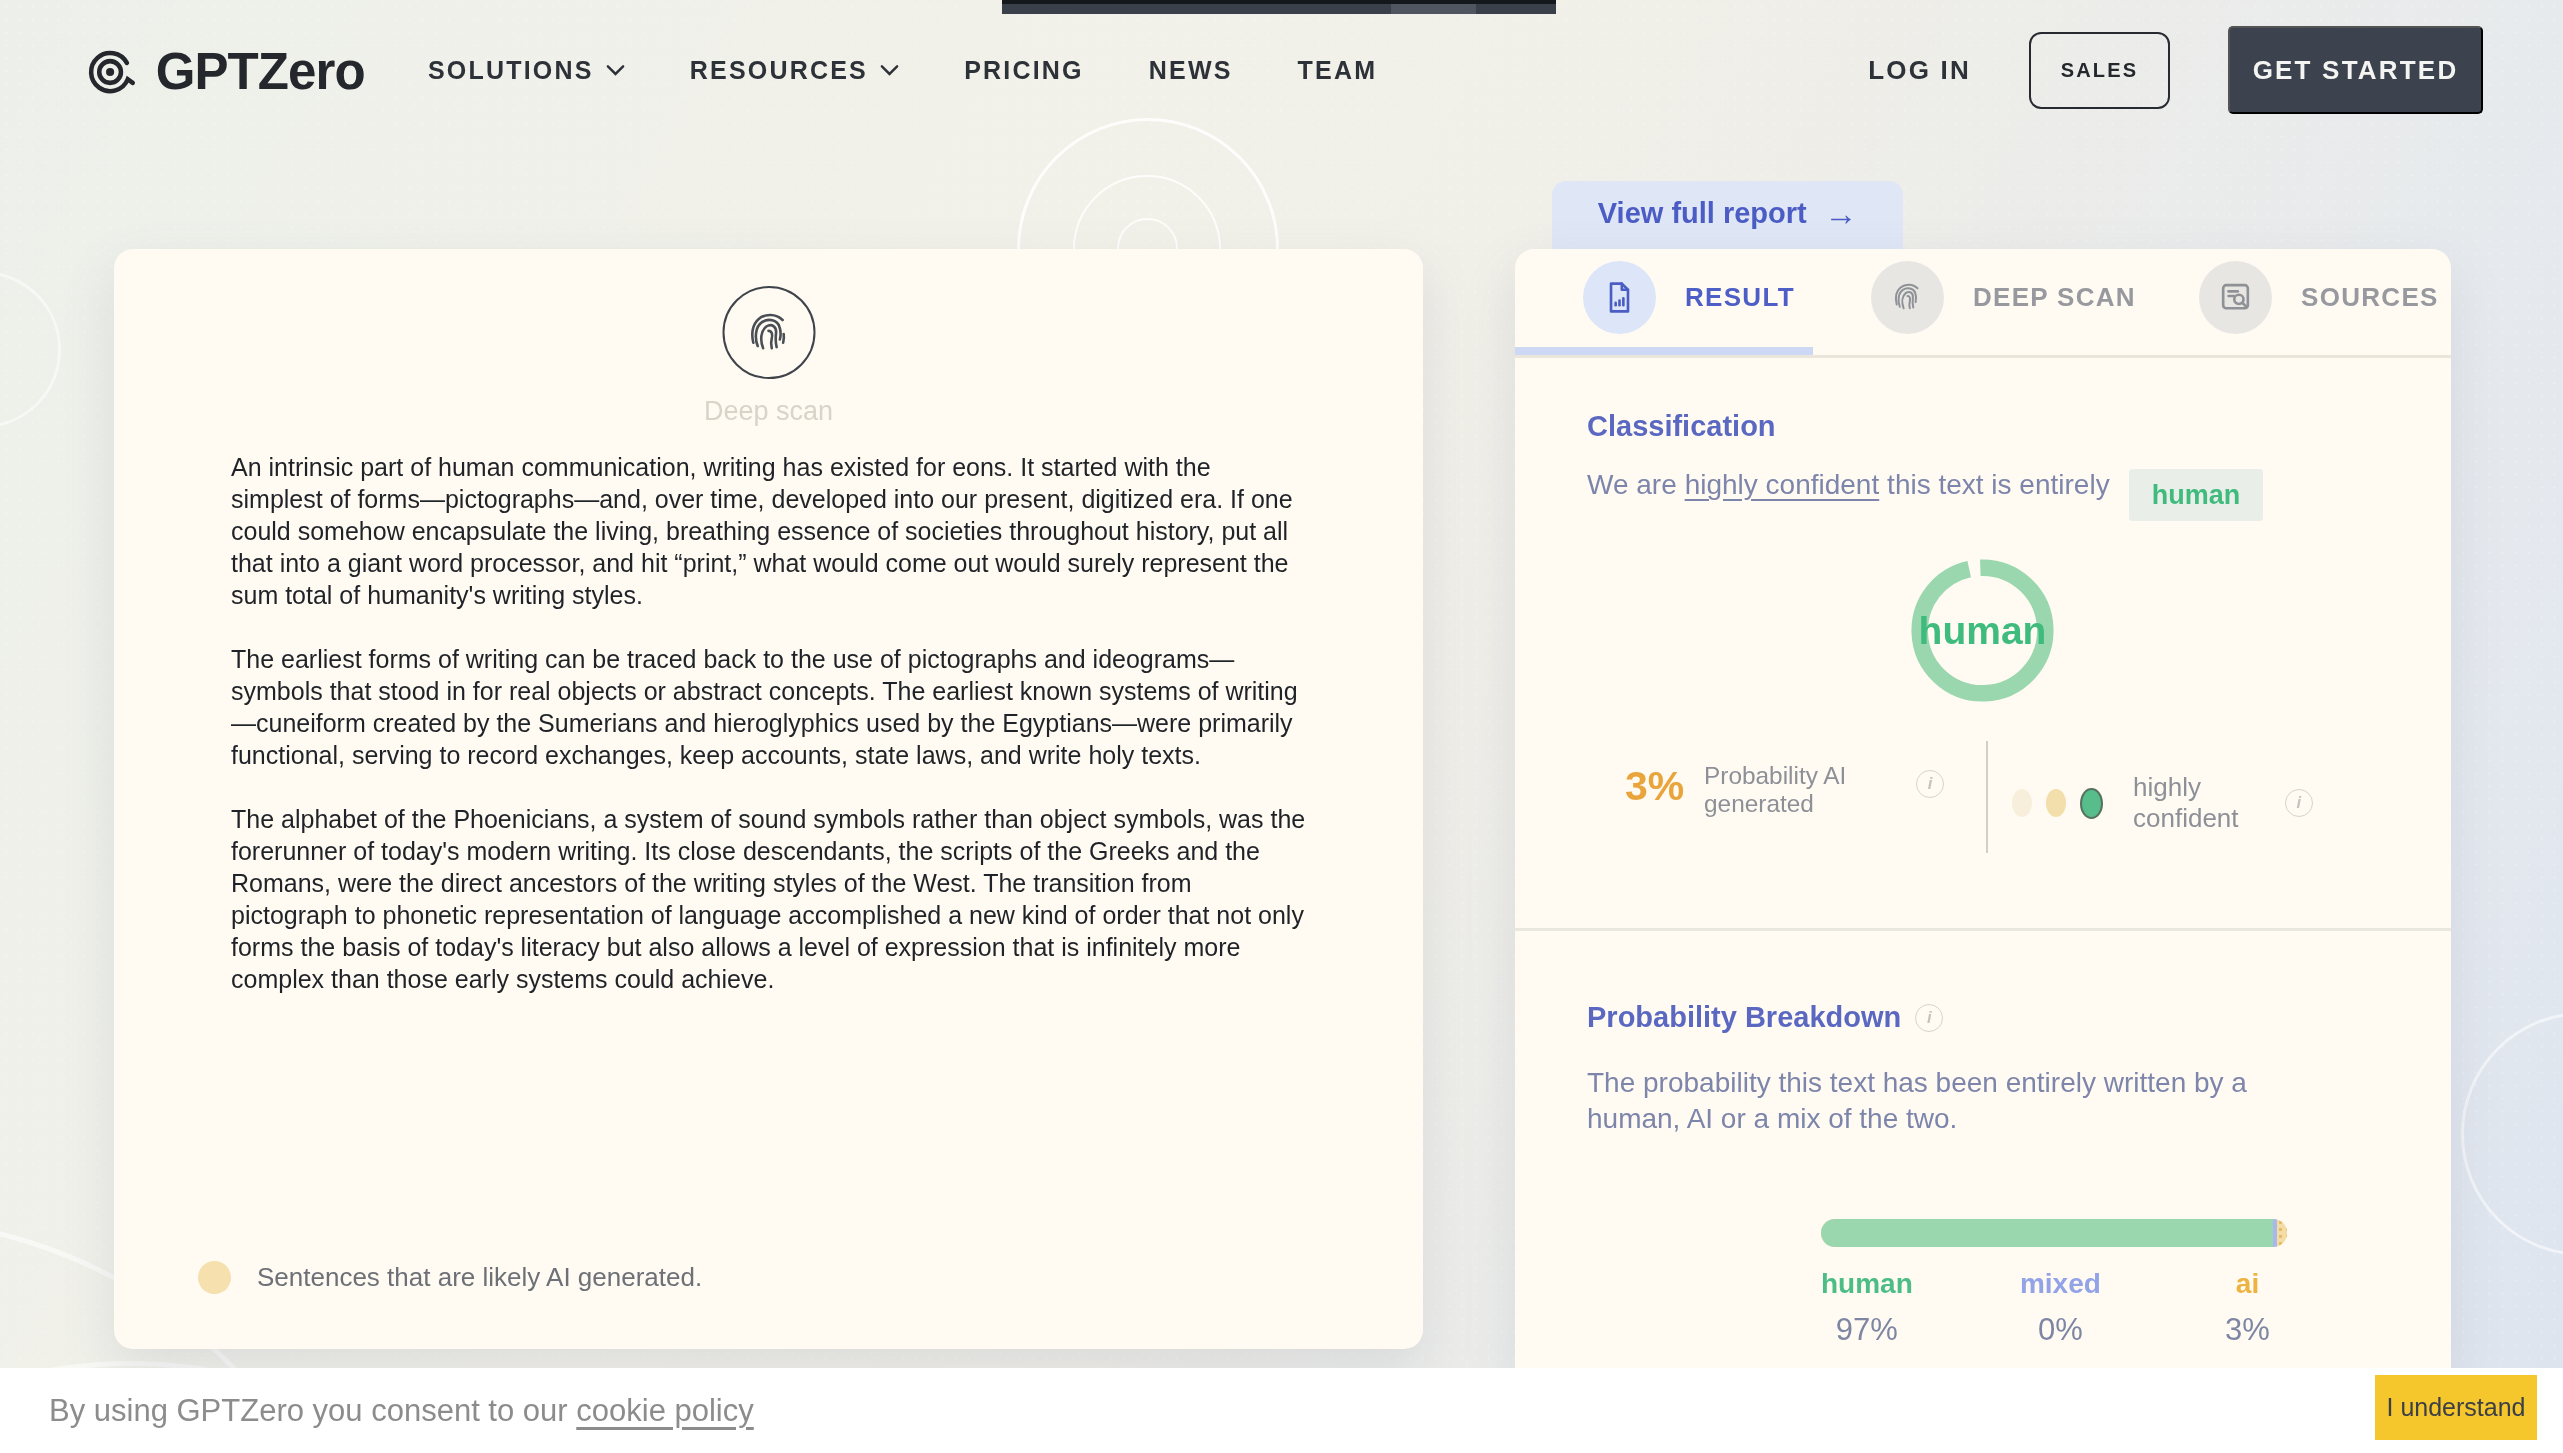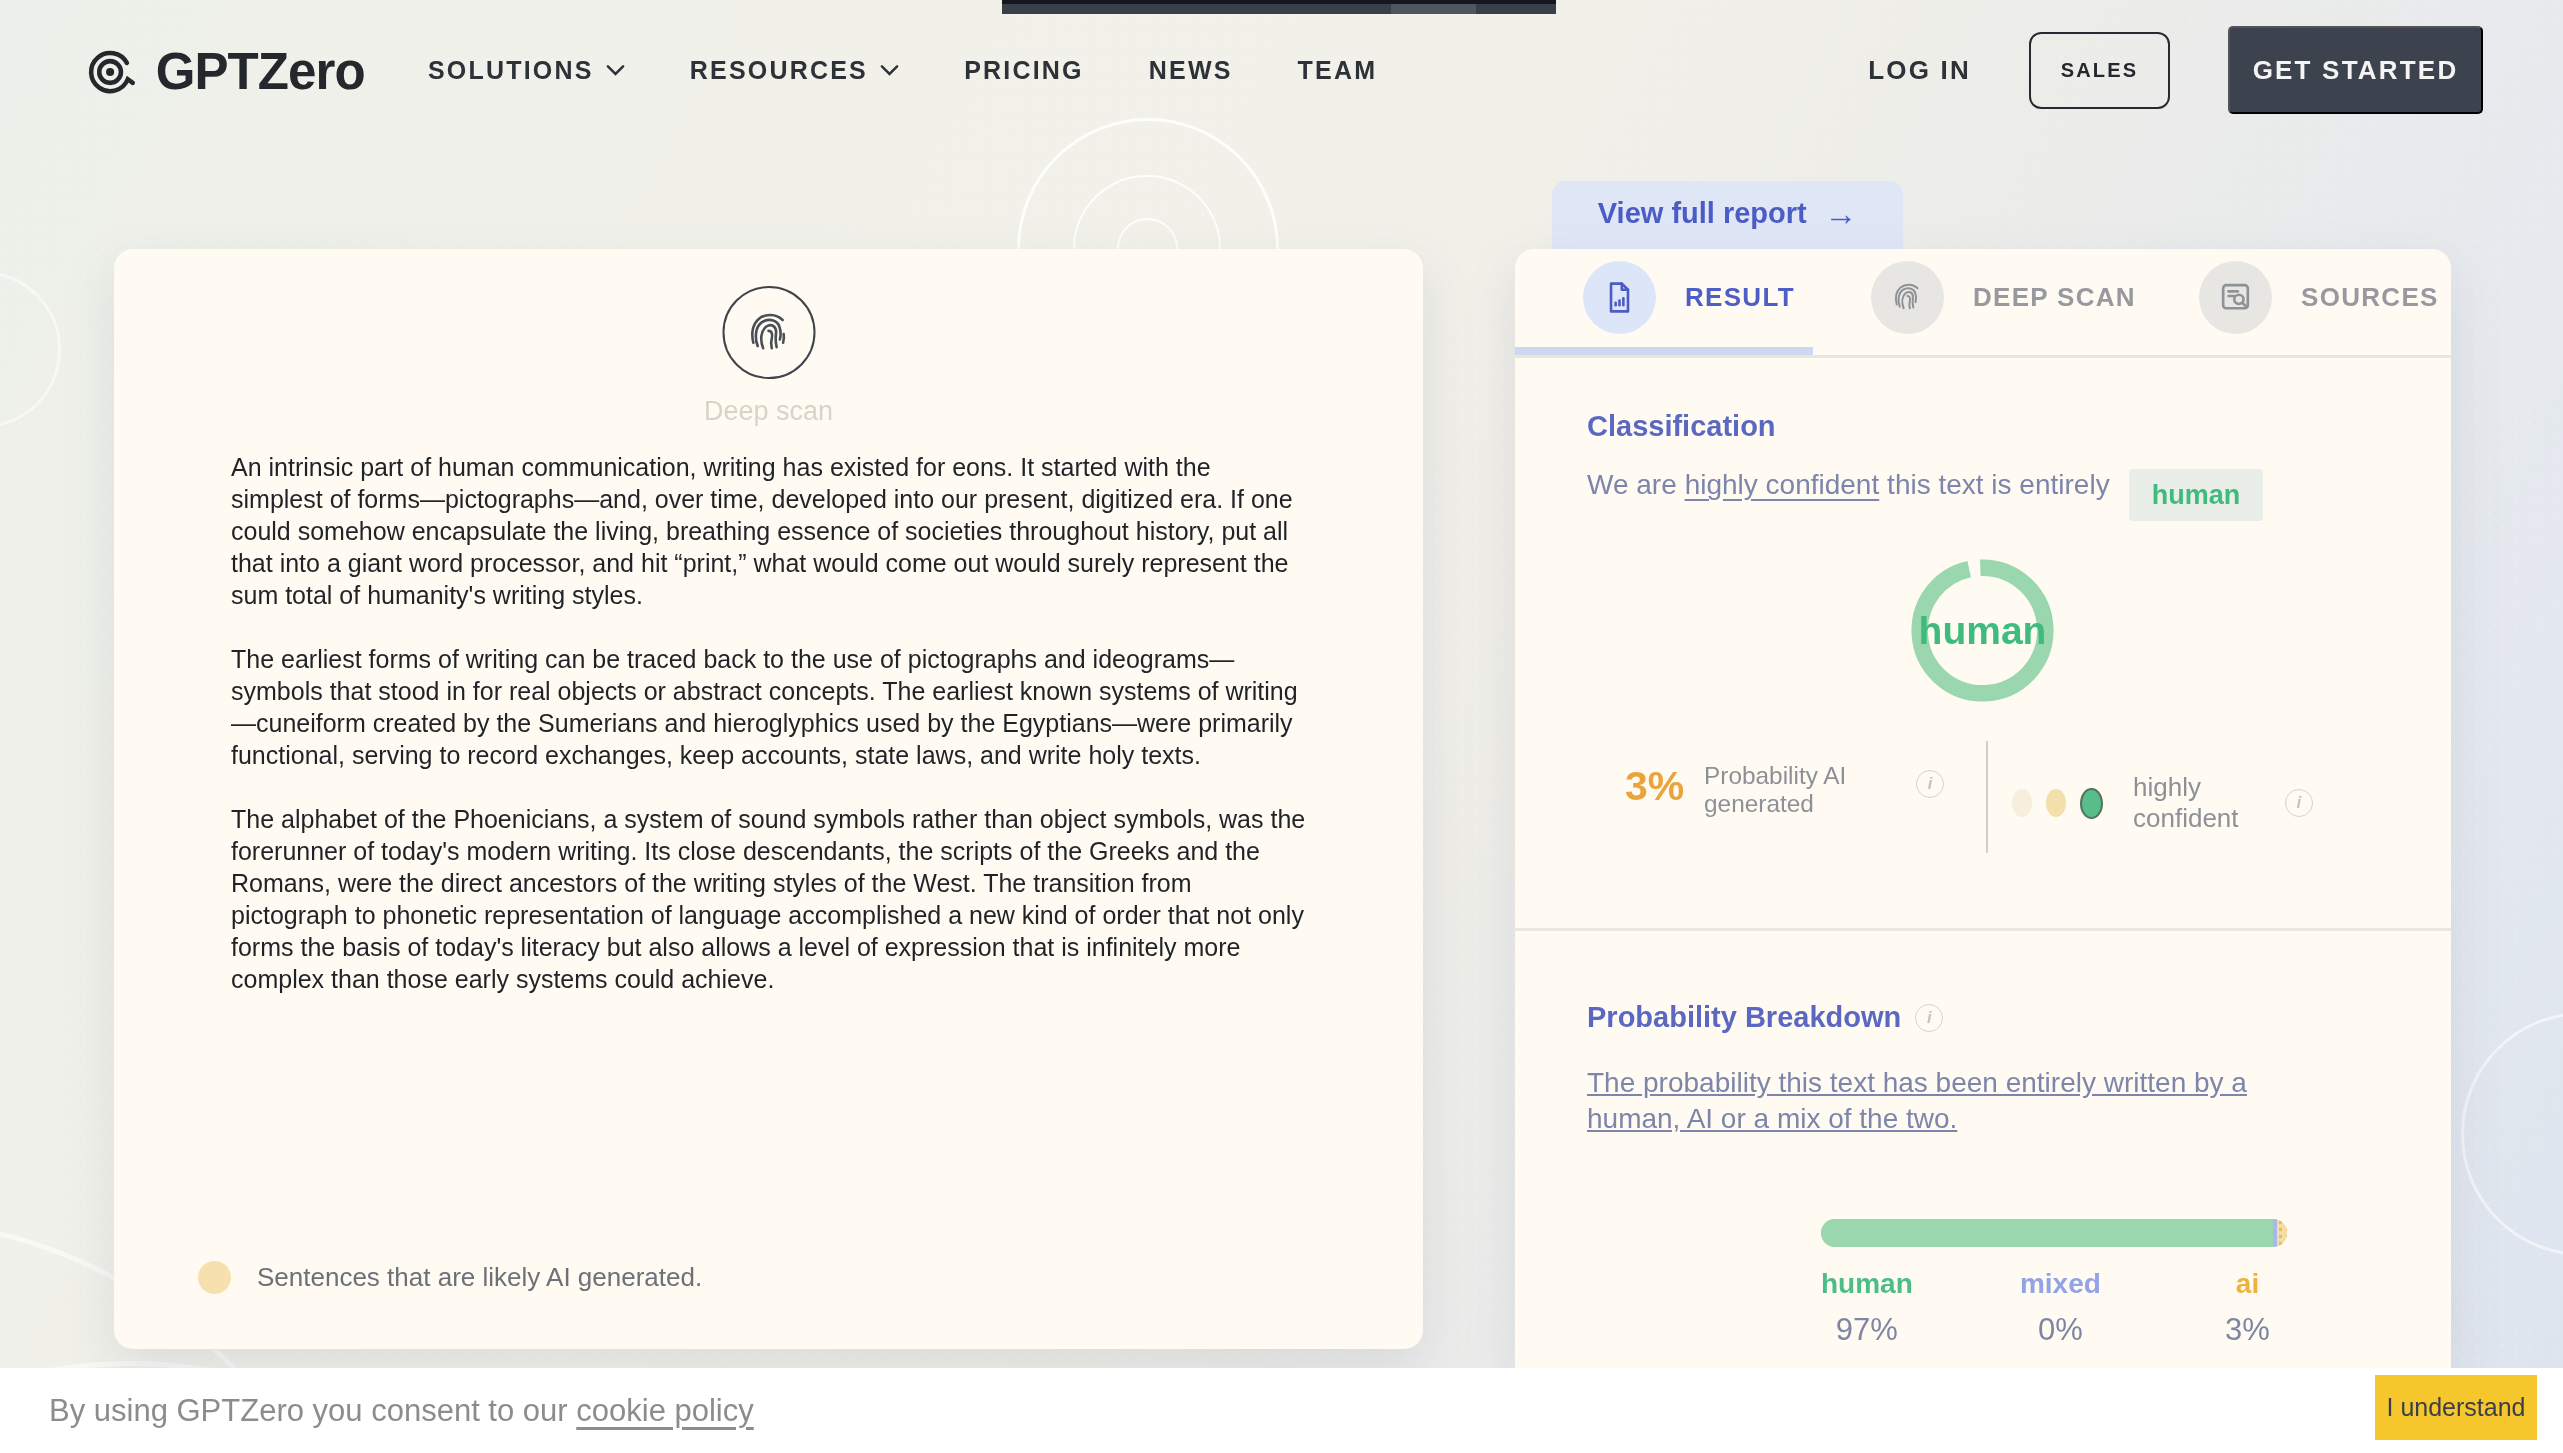--- a/index.html
+++ b/index.html
@@ -97,21 +97,21 @@
   .conf-group { position: absolute; left: 387px; top: 21px; display: flex; align-items: center; gap: 14px; }
   .dot { width: 28px; height: 28px; border-radius: 50%; }
   .dot-1 { background: #f7efdc; }
   .dot-2 { background: #f3dfab; }
   .dot-3 { width: 31px; height: 31px; background: #57bd8b; border: 2.6px solid #55735f; }
   .conf-text { font-size: 26px; color: #8d9097; margin: 0 8.7px 0 15.7px; }
 
   .section-divider { position: absolute; left: 0; top: 679px; width: 100%; height: 2.6px; background: #eae7df; }
 
   .breakdown { position: absolute; left: 72px; right: 61px; top: 752px; }
-  .breakdown-desc { margin-top: 31px; width: 751px; font-size: 28px; line-height: 36px; color: #7d85ab; text-decoration: underline; }
+  .breakdown-desc { margin-top: 31px; width: 751px; font-size: 28px; line-height: 36px; color: #7d85ab; }
   .bar-wrap { position: absolute; left: 234px; top: 218px; width: 466px; }
   .bar { display: flex; width: 100%; height: 28px; border-radius: 14px; overflow: hidden; background: #f3dca6; }
   .bar-human { background: #9ad7ae; }
   .bar-mixed { background: #aab7ef; }
   .bar-ai { background: #f3dca6; background-image: radial-gradient(#e5bc66 1.4px, transparent 1.6px); background-size: 7px 7px; }
   .bar-labels { display: flex; justify-content: space-between; margin-top: 21px; }
   .bar-col { text-align: center; min-width: 79px; }
   .bar-col .name { font-size: 28px; font-weight: 700; }
   .bar-col .val { font-size: 31px; color: #7e86a3; margin-top: 12.2px; }
   .col-human .name { color: #4cbd85; }

